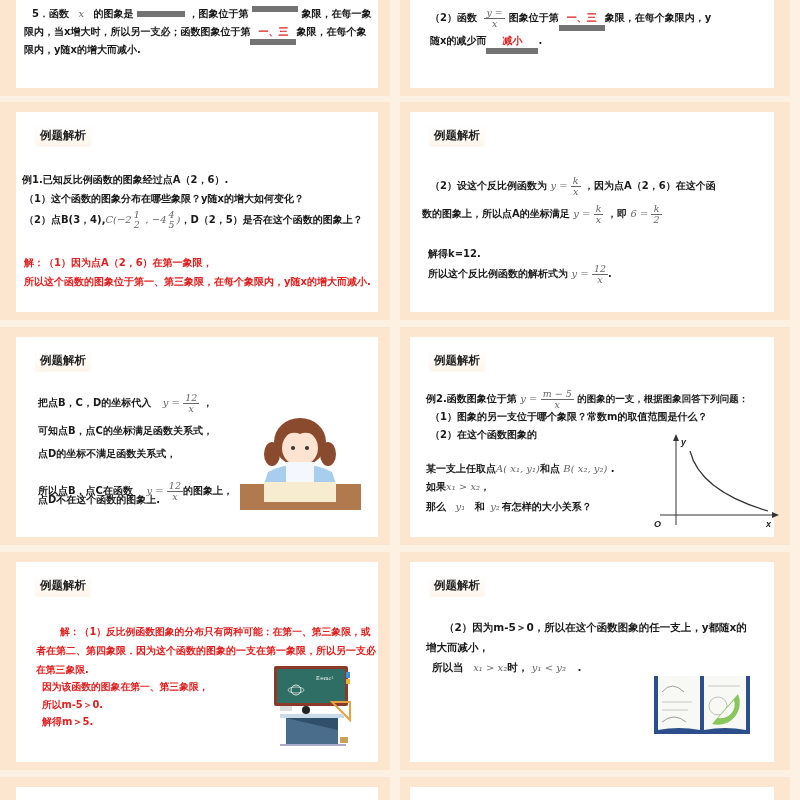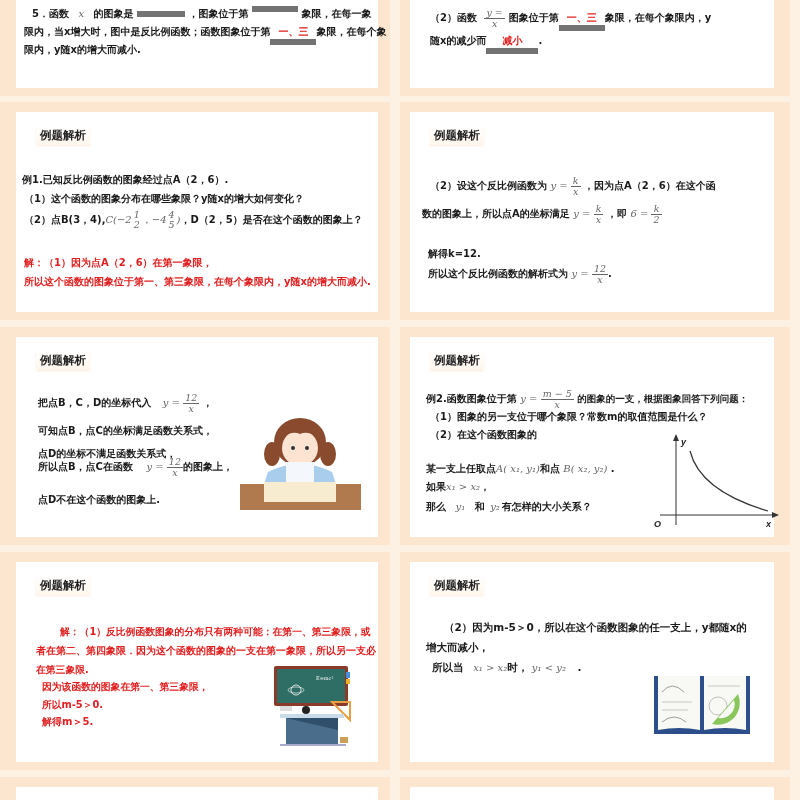--- a/index.html
+++ b/index.html
@@ -23,21 +23,21 @@
     <div class="t" style="left:16px; top:118px;">
       <span>5．函数</span>
       <span class="math" style="margin:0 6px;">x</span>
       <span>的图象是</span>
       <span class="blank" style="min-width:48px;"></span>
       <span>，图象位于第</span>
       <span class="blank" style="min-width:46px; line-height:6px; vertical-align:top;"></span>
       <span>象限，在每一象</span>
     </div>
     <div class="t" style="left:8px; top:136px;">
-      <span>限内，当x增大时，图中是反比例函数；函数图象位于第</span><span class="blank" style="min-width:46px;">一、三</span><span>象限，在每个象</span>
+      <span>限内，当x增大时，所以另一支必；函数图象位于第</span><span class="blank" style="min-width:46px;">一、三</span><span>象限，在每个象</span>
     </div>
     <div class="t" style="left:8px; top:154px;">限内，y随x的增大而减小.</div>
   </div>
 </div>
 
 <div class="slide" style="left:400px; top:-122px;">
   <div class="card" style="left:10px; right:16px;">
     <div class="t" style="left:20px; top:120px;">
       <span>（2）函数</span>
       <span class="math" style="margin:0 4px;"><span class="frac"><span class="num">y = </span><span class="den">x</span></span></span><span>图象位于第</span><span class="blank">一、三</span><span>象限，在每个象限内，y</span>
@@ -86,21 +86,21 @@
 <div class="slide" style="left:0; top:327px;">
   <div class="card">
     <div class="tag">例题解析</div>
     <div class="t" style="left:22px; top:56px;">
       <span>把点B，C，D的坐标代入</span>
       <span class="math" style="margin-left:8px;"><span>y =</span> <span class="frac"><span class="num">12</span><span class="den">x</span></span></span>
       <span>，</span>
     </div>
     <div class="t" style="left:22px; top:86px;">可知点B，点C的坐标满足函数关系式，</div>
     <div class="t" style="left:22px; top:109px;">点D的坐标不满足函数关系式，</div>
-    <div class="t" style="left:22px; top:120px;">
+    <div class="t" style="left:22px; top:144px;">
       <span>所以点B，点C在函数</span>
       <span class="math" style="margin-left:10px;"><span>y =</span> <span class="frac"><span class="num">12</span><span class="den">x</span></span></span><span>的图象上，</span>
     </div>
     <div class="t" style="left:22px; top:155px;">点D不在这个函数的图象上.</div>
 
     <svg style="position:absolute; left:222px; top:75px;" width="125" height="100" viewBox="0 0 125 100">
       <ellipse cx="62" cy="30" rx="26" ry="24" fill="#8a4a2e"></ellipse>
       <ellipse cx="34" cy="42" rx="8" ry="12" fill="#8a4a2e"></ellipse>
       <ellipse cx="90" cy="42" rx="8" ry="12" fill="#8a4a2e"></ellipse>
       <ellipse cx="62" cy="36" rx="18" ry="18" fill="#fce3d2"></ellipse>

